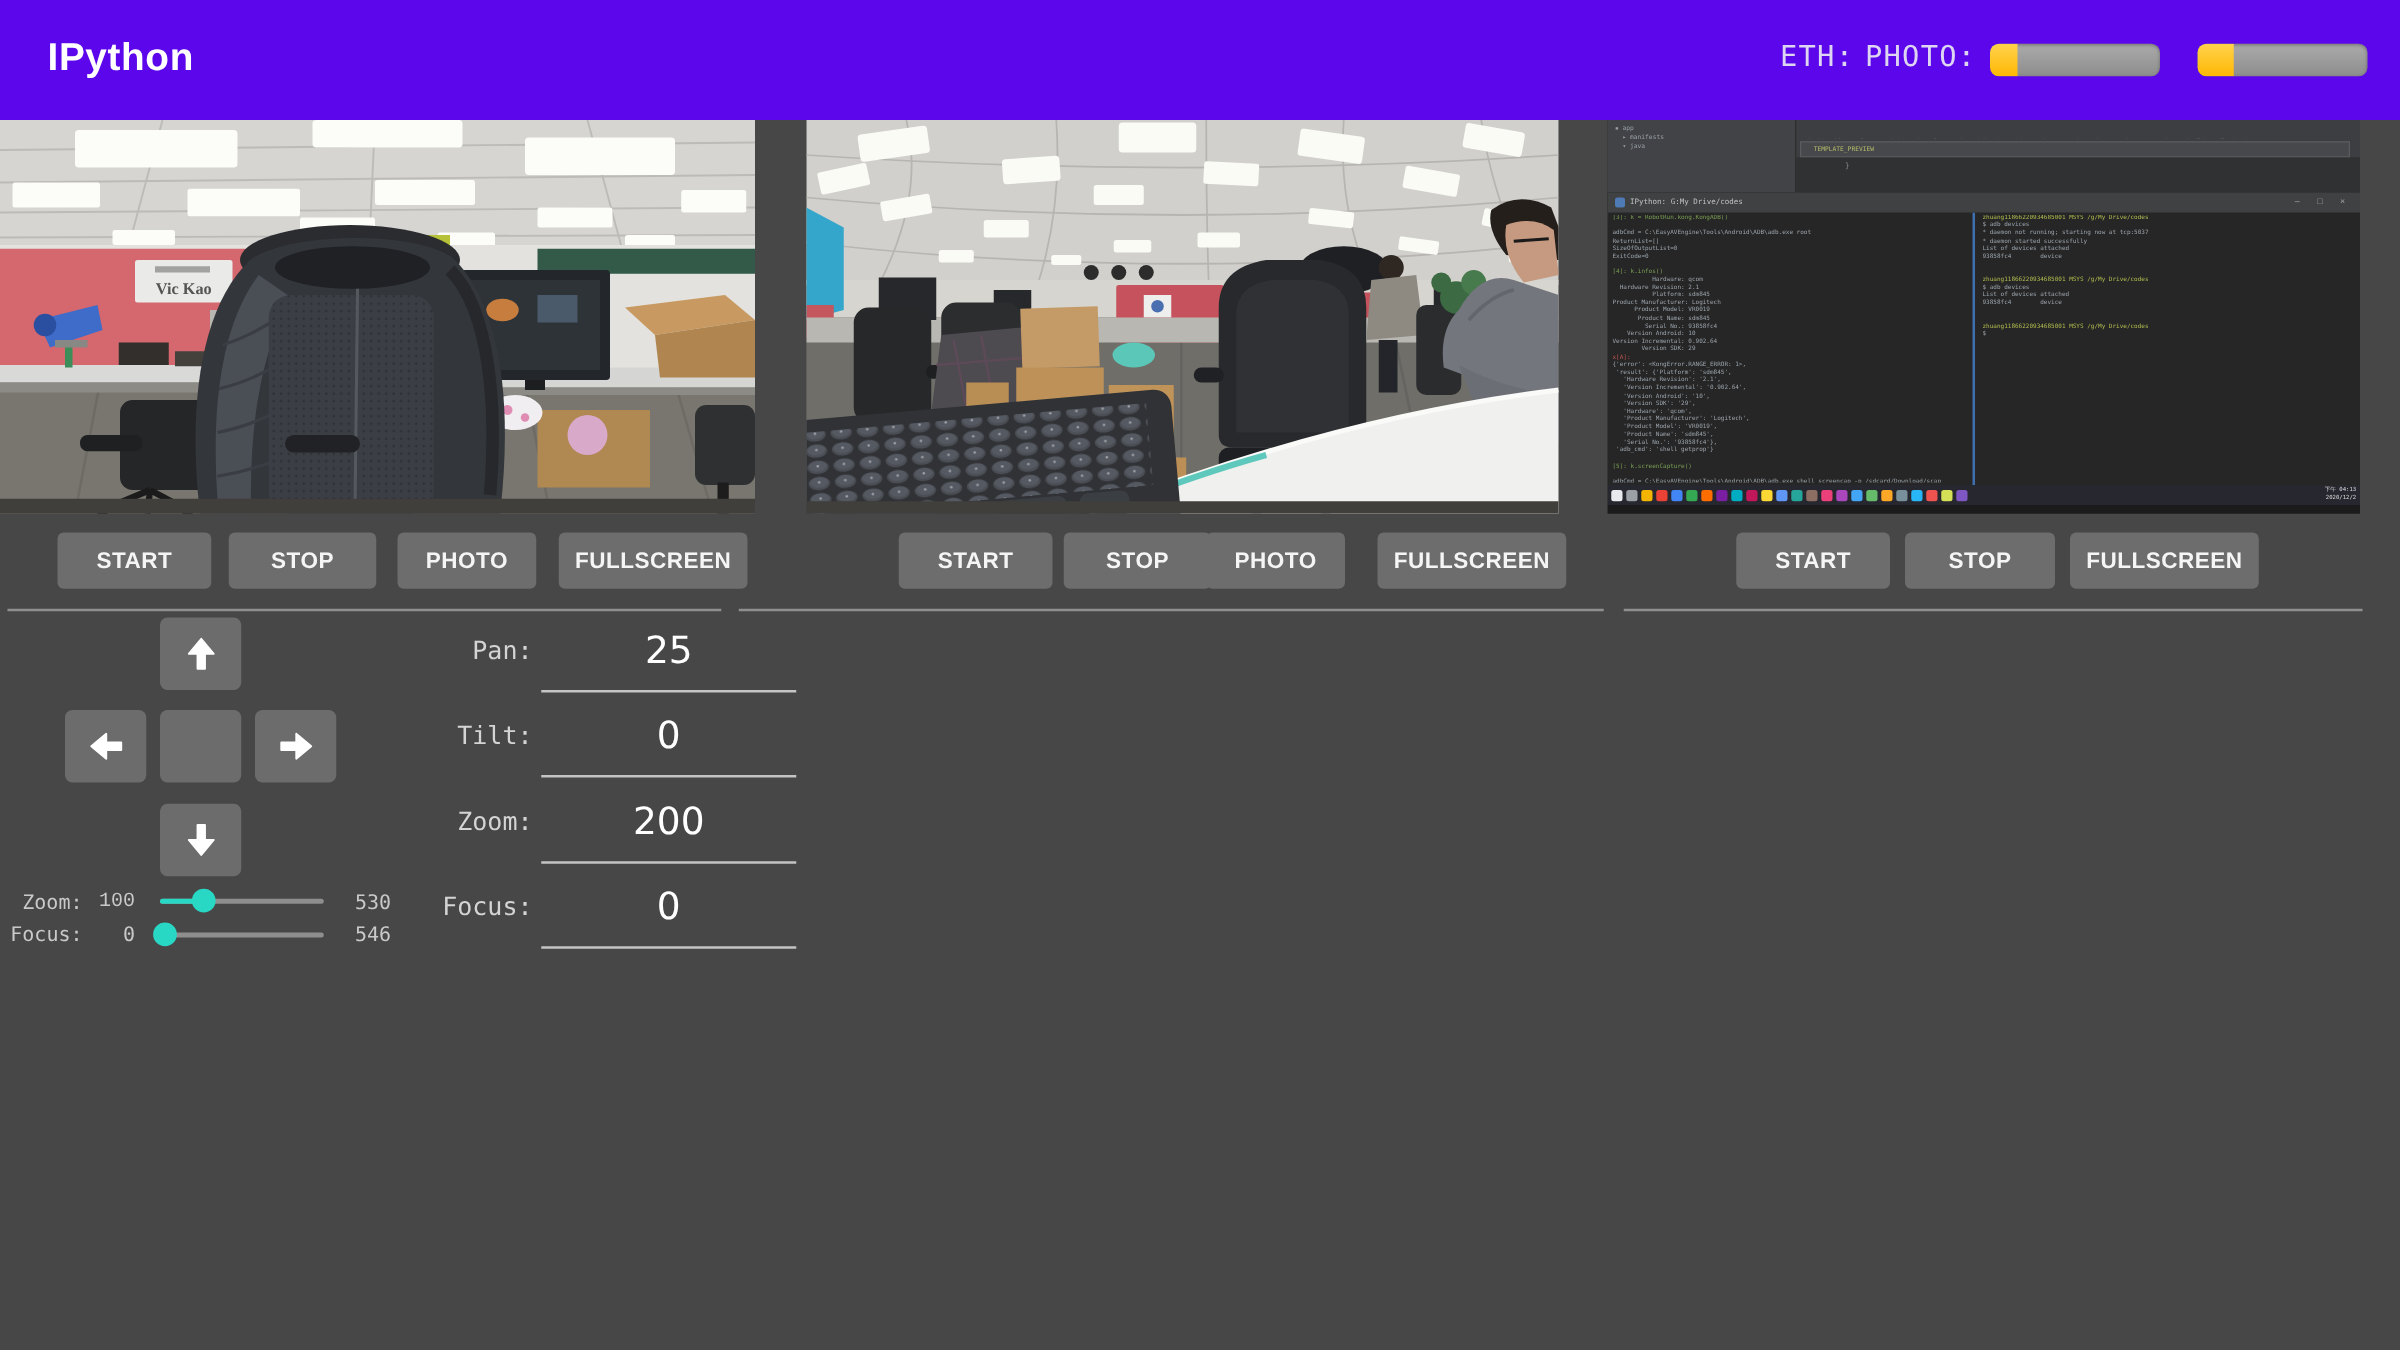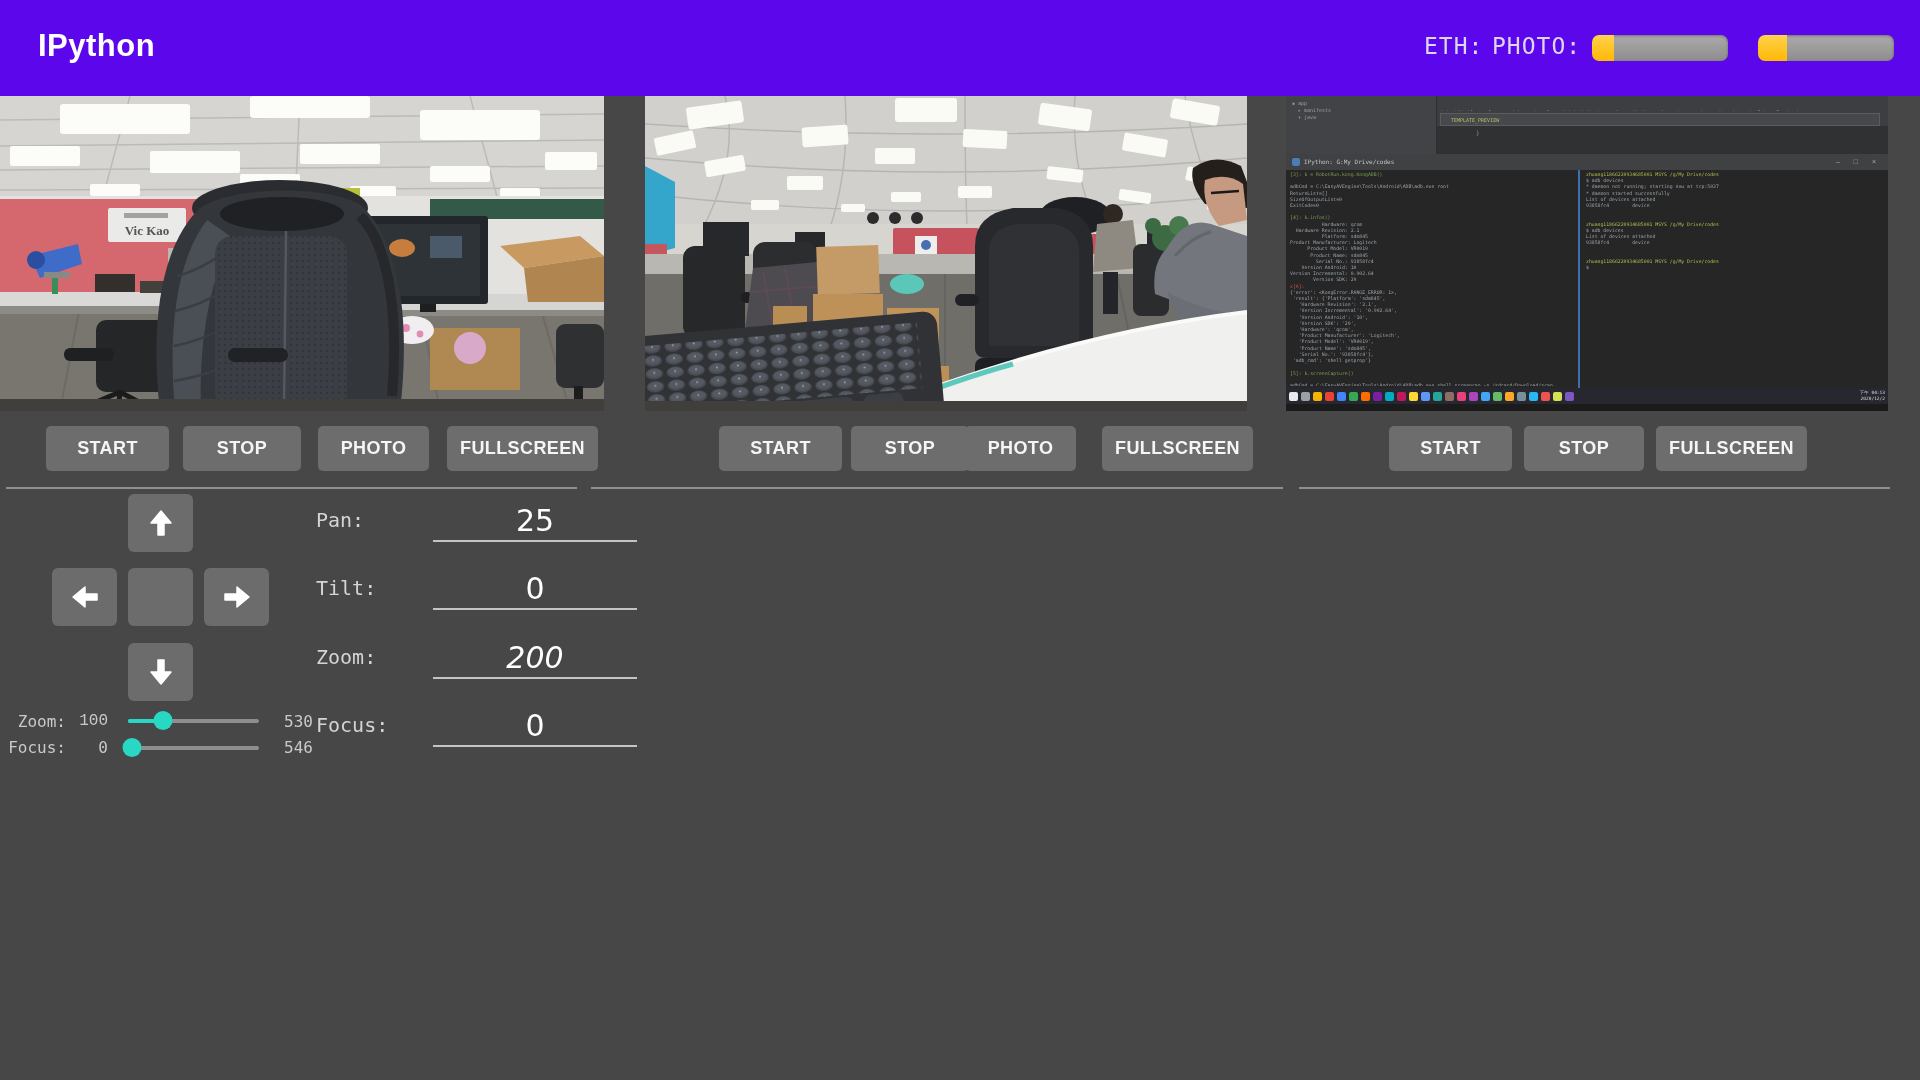--- a/index.html
+++ b/index.html
@@ -45,27 +45,27 @@
   .s-label{position:absolute;font-family:"DejaVu Sans Mono",monospace;font-size:16px;color:#C9C9C9;text-align:right;}
   .s-zl{left:0;width:66px;top:712px;} .s-fl{left:0;width:66px;top:738px;}
   .s-zmin{left:72px;width:36px;top:712px;font-family:Liberation Mono, monospace;} .s-fmin{left:72px;width:36px;top:738px;}
   .s-zmax{left:284px;width:40px;top:712px;text-align:left;} .s-fmax{left:284px;width:40px;top:738px;text-align:left;}
   .track{position:absolute;left:128px;width:131px;height:4px;background:#8E8E8E;border-radius:2px;cursor:pointer;}
   .t-zoom{top:719px;} .t-focus{top:746px;}
   .track .tfill{position:absolute;left:0;top:0;height:4px;background:#28D8C5;border-radius:2px;}
   .thumb{position:absolute;top:-8px;width:19px;height:19px;border-radius:50%;background:#28D8C5;transform:translateX(-50%);cursor:pointer;}
 
   
-  .f-label{position:absolute;left:316px;width:110px;text-align:left;
+  .f-label{position:absolute;left:316px;width:110px;text-align:right;
            font-family:"DejaVu Sans Mono",monospace;font-size:20px;color:#D4D4D4;}
   .fl-pan{top:508px;} .fl-tilt{top:576px;} .fl-zoom{top:645px;} .fl-focus{top:713px;}
   .f-input{position:absolute;left:433px;width:204px;height:36px;background:transparent;border:none;
            border-bottom:2px solid #C4C4C4;color:#ffffff;font-family:"DejaVu Sans",sans-serif;
-           font-size:30px;text-align:center;padding:0 0 2px 0;outline:none;}
-  .fi-pan{top:502px;} .fi-tilt{top:570px;} .fi-zoom{top:639px;font-style:italic;} .fi-focus{top:707px;}
+           font-size:30px;text-align:center;padding:0 0 14px 0;outline:none;}
+  .fi-pan{top:502px;} .fi-tilt{top:570px;} .fi-zoom{top:639px;} .fi-focus{top:707px;}
 
   
   .f3{position:absolute;inset:0;font-family:"DejaVu Sans Mono",monospace;}
   .f3 .ide{position:absolute;left:0;top:0;width:602px;height:30px;background:#3C3E41;}
   .f3 .proj{position:absolute;left:0;top:0;width:150px;height:58px;background:#414346;border-right:1px solid #2e2e2e;}
   .f3 .ptree{position:absolute;left:6px;top:4px;color:#9aa0a6;font-size:5px;line-height:7px;white-space:pre;}
   .f3 .tabs{position:absolute;left:154px;top:3px;width:440px;height:12px;overflow:hidden;white-space:nowrap;}
   .ide-tab{display:inline-block;font-size:4.5px;color:#b9bec4;margin-right:7px;border-bottom:1px solid #5c6164;padding-bottom:1px;}
   .f3 .searchbar{position:absolute;left:154px;top:17px;width:440px;height:13px;background:#46484B;border:1px solid #5a5c5e;
                  color:#b9bd6a;font-size:5px;line-height:12px;padding-left:10px;box-sizing:border-box;}

